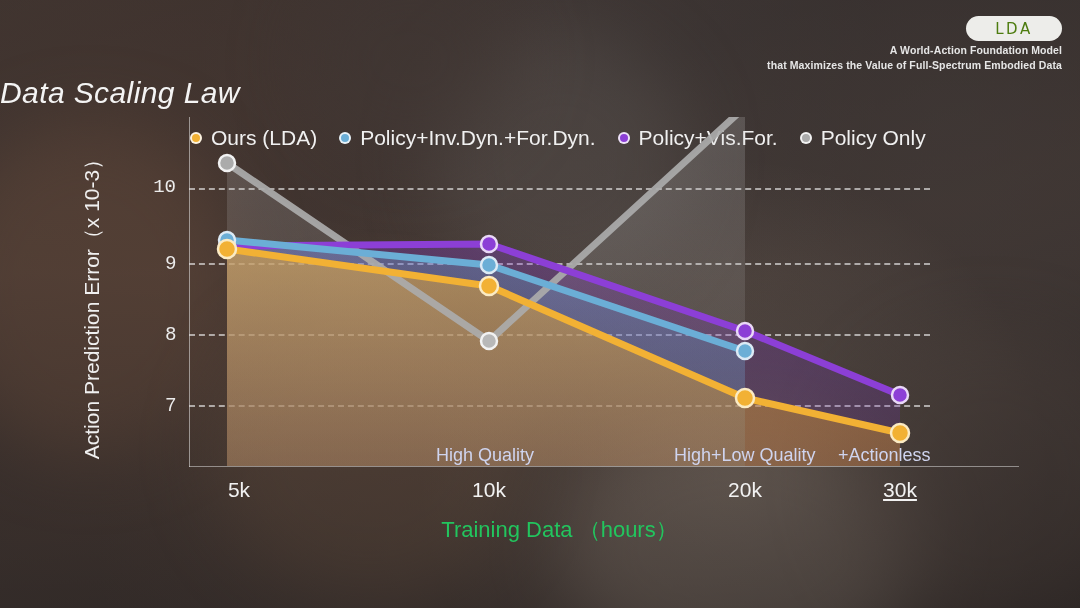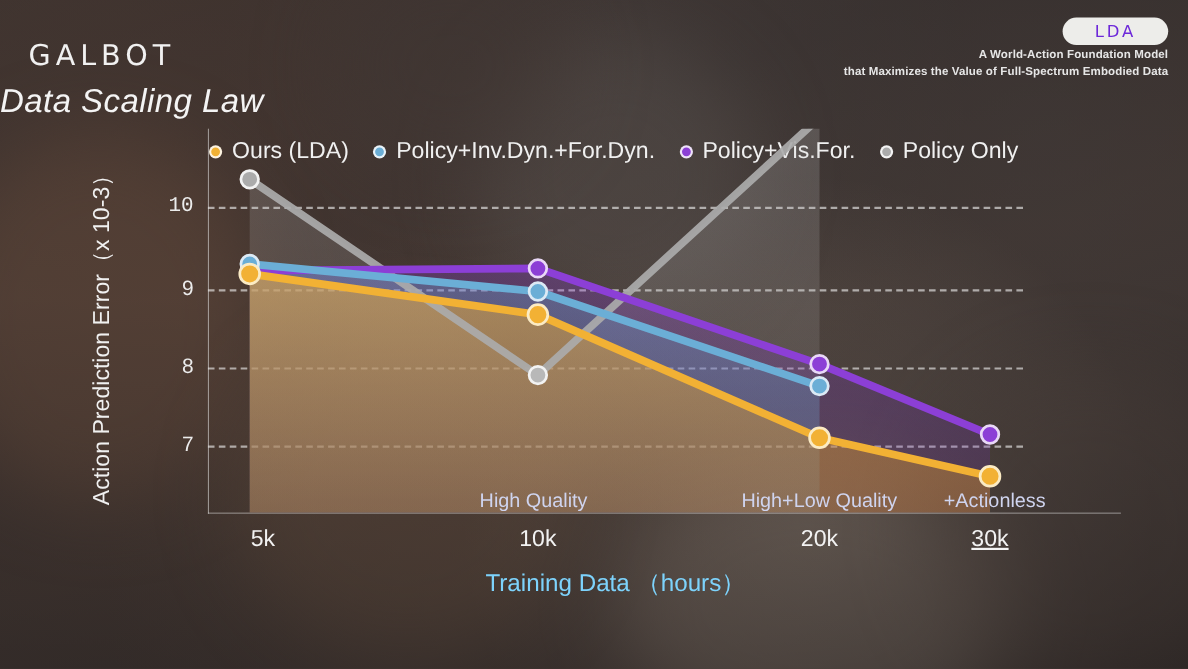--- a/index.html
+++ b/index.html
@@ -45,21 +45,21 @@
     color: #f1f1f1; font-weight: 400;
     font-family: "DejaVu Sans", sans-serif;
   }
   .lda-pill {
     position: absolute; right: 18px; top: 16px;
     width: 96px; height: 25px; border-radius: 13px;
     background: #ededea;
     display: flex; align-items: center; justify-content: center;
   }
   .lda-pill span {
-    font-size: 15px; letter-spacing: 2.6px; color: #6d28d9;
+    font-size: 15px; letter-spacing: 2.6px; color: #4d7c0f;
     font-family: "DejaVu Sans", sans-serif;
   }
   .tagline {
     position: absolute; right: 18px; top: 43px;
     text-align: right; width: 460px;
   }
   .tagline div {
     font-size: 10.5px; font-weight: bold; color: #e6e6e6;
     line-height: 1.45; letter-spacing: 0.1px;
   }
@@ -124,39 +124,38 @@
     position: absolute;
     left: -73px; top: 290px;
     width: 330px;
     transform: rotate(-90deg);
     transform-origin: center center;
     text-align: center;
     font-size: 21px; color: #f0f0f0; white-space: nowrap;
   }
   .xlabel {
     position: absolute; left: 189px; top: 515px; width: 741px;
-    text-align: center; font-size: 22px; color: #7dd3fc;
+    text-align: center; font-size: 22px; color: #22c55e;
   }
 </style>
 </head>
 <body>
 
 <div id="stage">
 
   <div class="bg-layer bg-base">
     <div class="bg-blob" style="left:-60px; top:120px; width:300px; height:340px; background:rgba(122,88,68,0.5);"></div>
     <div class="bg-blob" style="left:430px; top:30px; width:260px; height:260px; background:rgba(118,110,106,0.40);"></div>
     <div class="bg-blob" style="left:560px; top:420px; width:360px; height:260px; background:rgba(210,192,172,0.28);"></div>
     <div class="bg-blob" style="left:210px; top:300px; width:320px; height:300px; background:rgba(150,112,82,0.26);"></div>
     <div class="bg-blob" style="left:840px; top:330px; width:300px; height:300px; background:rgba(92,78,72,0.42);"></div>
     <div class="bg-blob" style="left:300px; top:-40px; width:220px; height:200px; background:rgba(78,64,60,0.48);"></div>
   </div>
   <div class="bg-dim"></div>
 
-  <div class="logo">GALBOT</div>
   <div class="lda-pill">
     <span>LDA</span>
   </div>
   <div class="tagline">
     <div>A World-Action Foundation Model</div>
     <div>that Maximizes the Value of Full-Spectrum Embodied Data</div>
   </div>
 
   <div class="chart-title">Data Scaling Law</div>
 
@@ -238,21 +237,21 @@
 
       <circle cx="38" cy="132" r="9" fill="#F2B134" stroke="#FBEBC4" stroke-width="2.5"></circle>
       <circle cx="300" cy="169" r="9" fill="#F2B134" stroke="#FBEBC4" stroke-width="2.5"></circle>
       <circle cx="556" cy="281" r="9" fill="#F2B134" stroke="#FBEBC4" stroke-width="2.5"></circle>
       <circle cx="711" cy="316" r="9" fill="#F2B134" stroke="#FBEBC4" stroke-width="2.5"></circle>
     </svg>
   </div>
 
   <div class="inplot-label" style="left:436px;">High Quality</div>
   <div class="inplot-label" style="left:674px;">High+Low Quality</div>
-  <div class="inplot-label" style="left:838px;margin-left:20px;">+Actionless</div>
+  <div class="inplot-label" style="left:838px;">+Actionless</div>
 
   <div class="xtick" style="left:179px;">5k</div>
   <div class="xtick" style="left:429px;">10k</div>
   <div class="xtick" style="left:685px;">20k</div>
   <div class="xtick" style="left:840px;text-decoration:underline;">30k</div>
 
   <div class="ylabel">Action Prediction Error（x 10-3）</div>
   <div class="xlabel">Training Data （hours）</div>
 
 </div>

